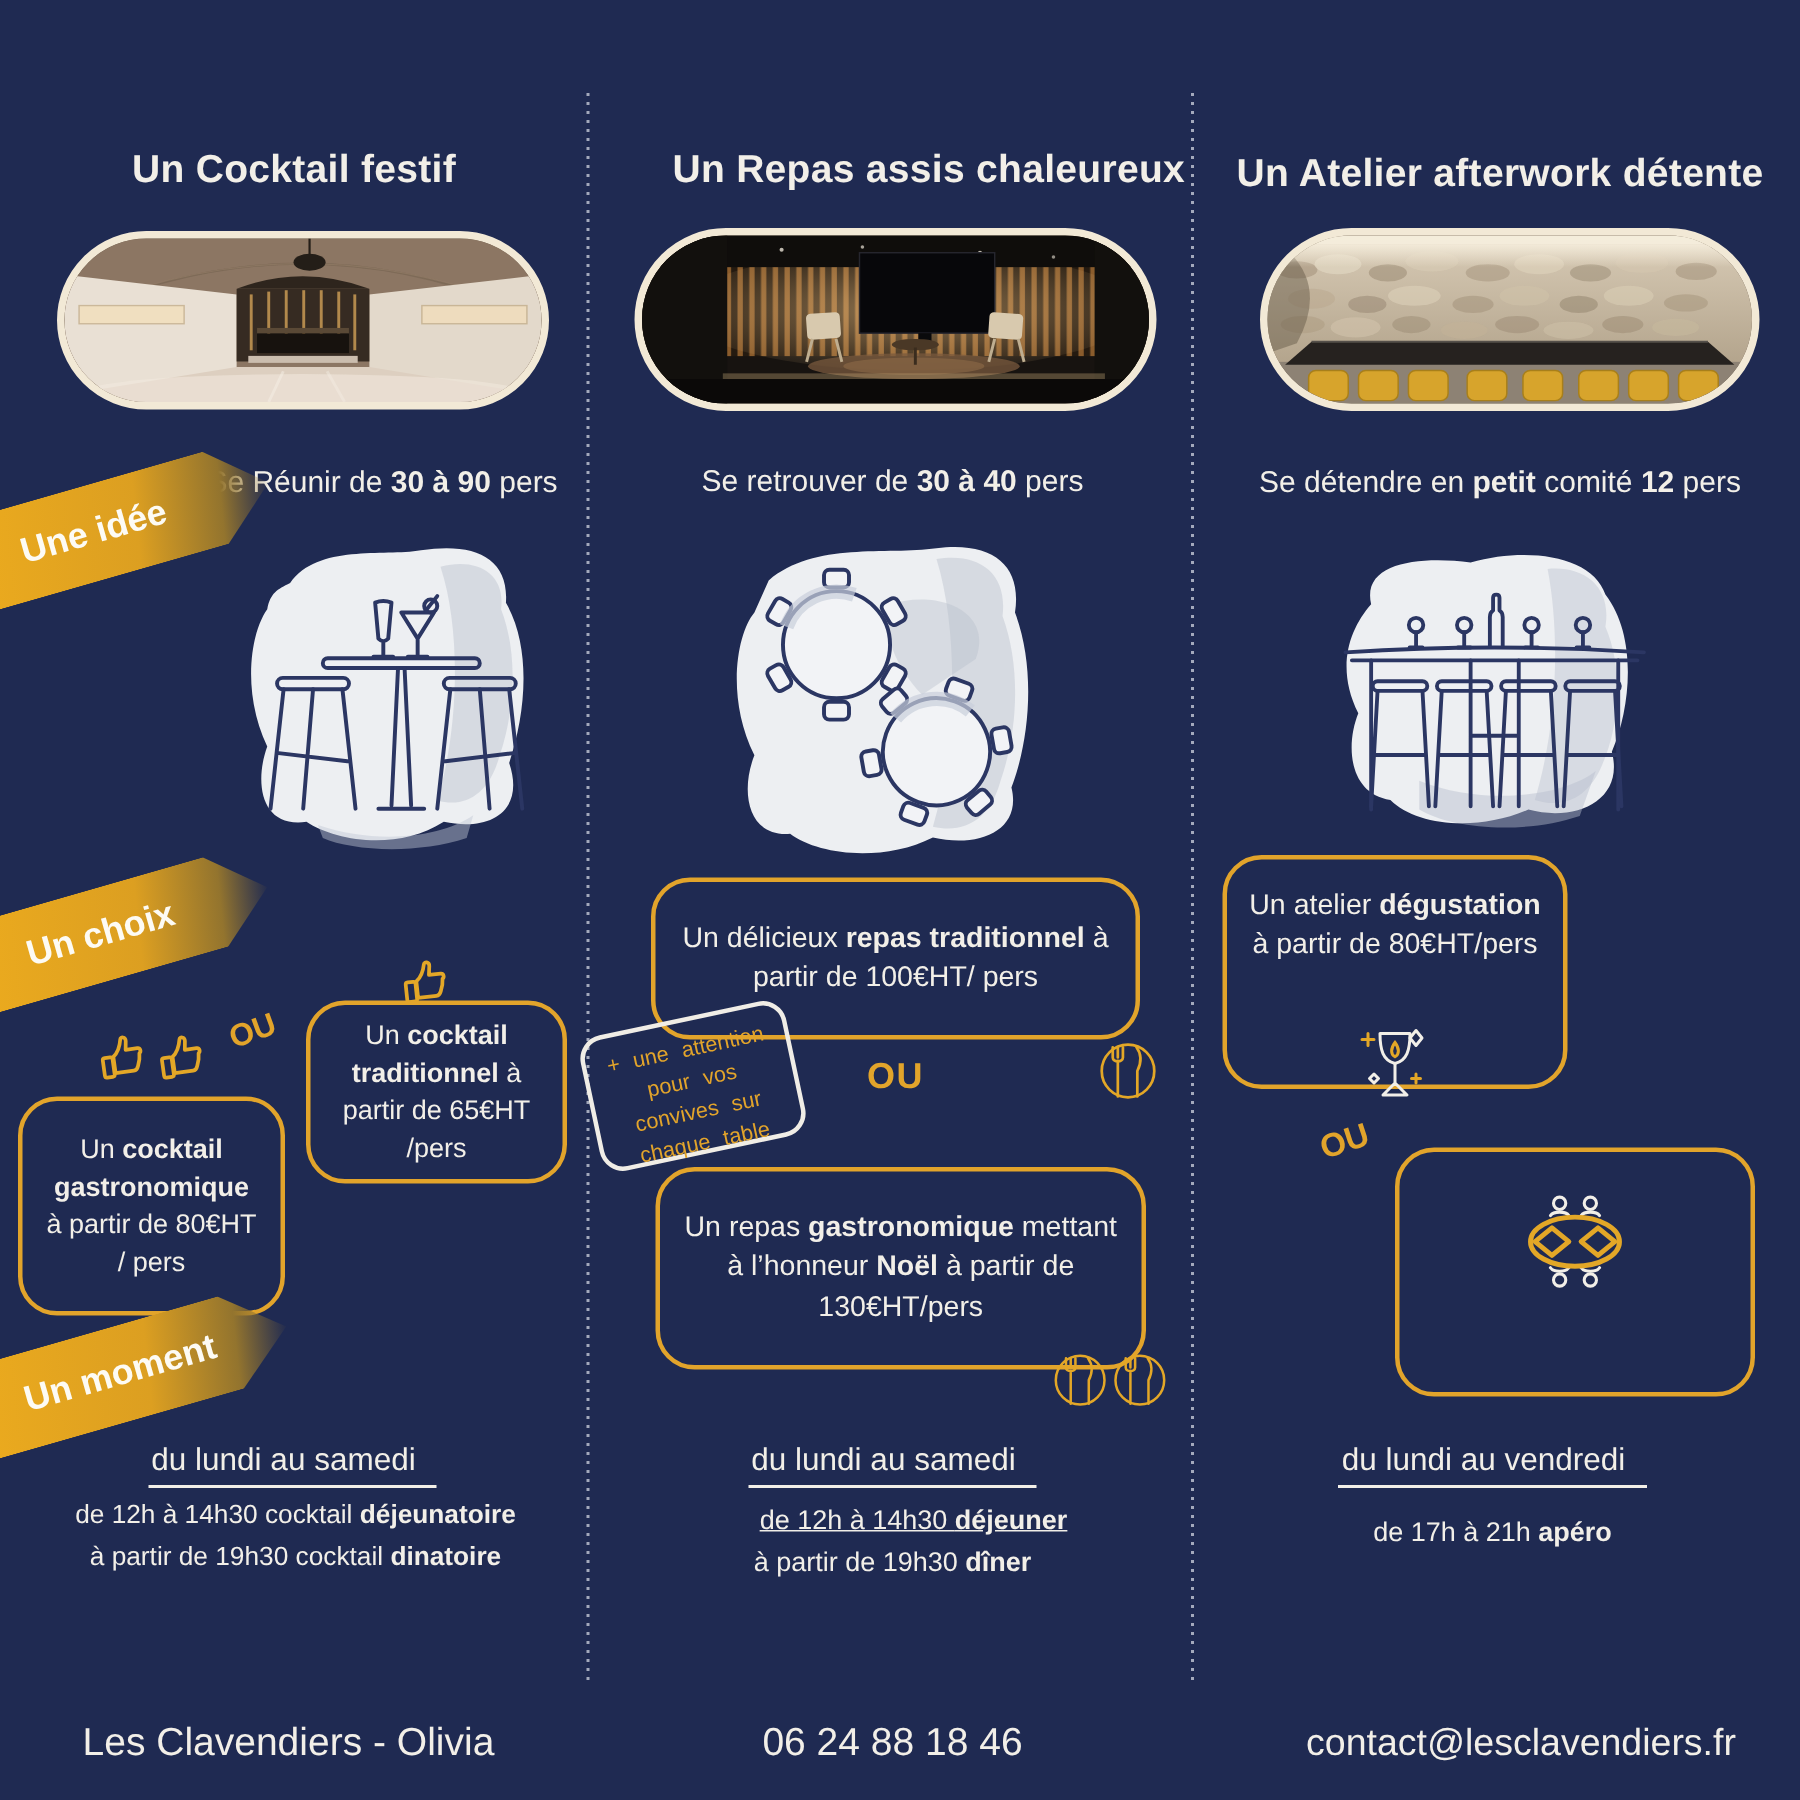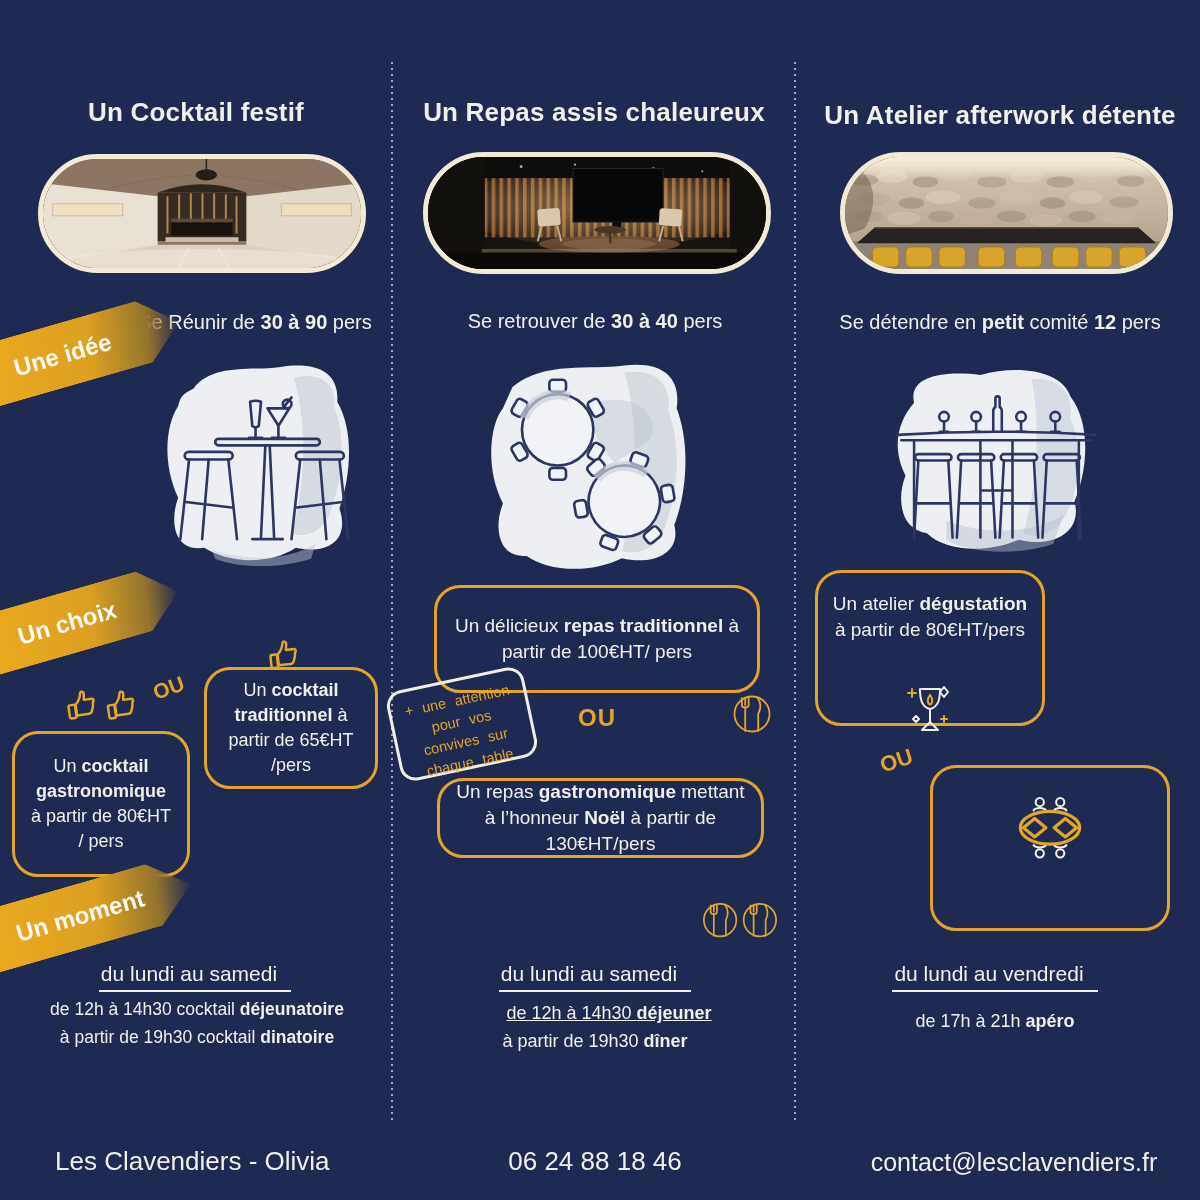--- a/index.html
+++ b/index.html
@@ -165,21 +165,21 @@
     <div class="ribbon" style="left:-20px;top:882px;width:215px;height:64px;">
         <span>Un moment</span>
       </div>
 
     <div class="abs schedule-h" style="left:30px;top:962px;width:330px;"><span>du lundi au samedi</span></div>
     <div class="abs sched-line" style="left:8px;top:996px;width:378px;"><span>de 12h à 14h30  cocktail </span><b>déjeunatoire</b></div>
     <div class="abs sched-line" style="left:8px;top:1024px;width:378px;"><span>à partir de 19h30  cocktail </span><b>dinatoire</b></div>
   </section>
 
   <section>
-    <h2 class="abs title" style="left:398px;top:97px;width:392px;margin:0;">Un Repas assis chaleureux</h2>
+    <h2 class="abs title" style="left:398px;top:97px;width:392px;margin:0;text-align:right;">Un Repas assis chaleureux</h2>
 
     <div class="abs photo" style="left:423px;top:152px;width:348px;height:122px;">
       <svg viewBox="0 0 345 117" preserveAspectRatio="none">
         <defs>
           <pattern id="slats" width="8" height="10" patternUnits="userSpaceOnUse">
             <rect width="8" height="10" fill="#241a10"></rect>
             <rect x="1" width="3.6" height="10" fill="#8a5c2c"></rect>
           </pattern>
           <radialGradient id="glow" cx="50%" cy="50%" r="60%">
             <stop offset="0%" stop-color="#ffcf8e" stop-opacity=".5"></stop>
@@ -264,21 +264,21 @@
     <div class="abs" style="left:726px;top:688px;width:52px;height:52px;">
       <svg viewBox="0 0 46 46">
         <g stroke="#e3a727" stroke-width="1.6" fill="none" stroke-linecap="round">
           <circle cx="23" cy="23" r="15.5"></circle>
           <path d="M14,9 V15 M17,9 V15 M20,9 V15 M14,15 C14,18 20,18 20,15 M17,17 V38"></path>
           <path d="M28,9 Q32.5,15 28.5,23 L28.5,38"></path>
         </g>
       </svg>
     </div>
 
-    <div class="abs gbox" style="left:437px;top:778px;width:327px;height:80px;font-size:19px;">
+    <div class="abs gbox" style="left:437px;top:778px;width:327px;height:135px;font-size:19px;">
       <div><span>Un repas </span><b>gastronomique</b><span> mettant à l’honneur </span><b>Noël</b><span> à partir de 130€HT/pers</span></div>
     </div>
 
     <div class="abs" style="left:696px;top:896px;width:88px;height:50px;">
       <svg viewBox="0 0 84 46">
         <g stroke="#e3a727" stroke-width="1.6" fill="none" stroke-linecap="round">
           <circle cx="23" cy="23" r="15.5"></circle>
           <path d="M14,9 V15 M17,9 V15 M20,9 V15 M14,15 C14,18 20,18 20,15 M17,17 V38"></path>
           <path d="M28,9 Q32.5,15 28.5,23 L28.5,38"></path>
           <circle cx="61" cy="23" r="15.5"></circle>

